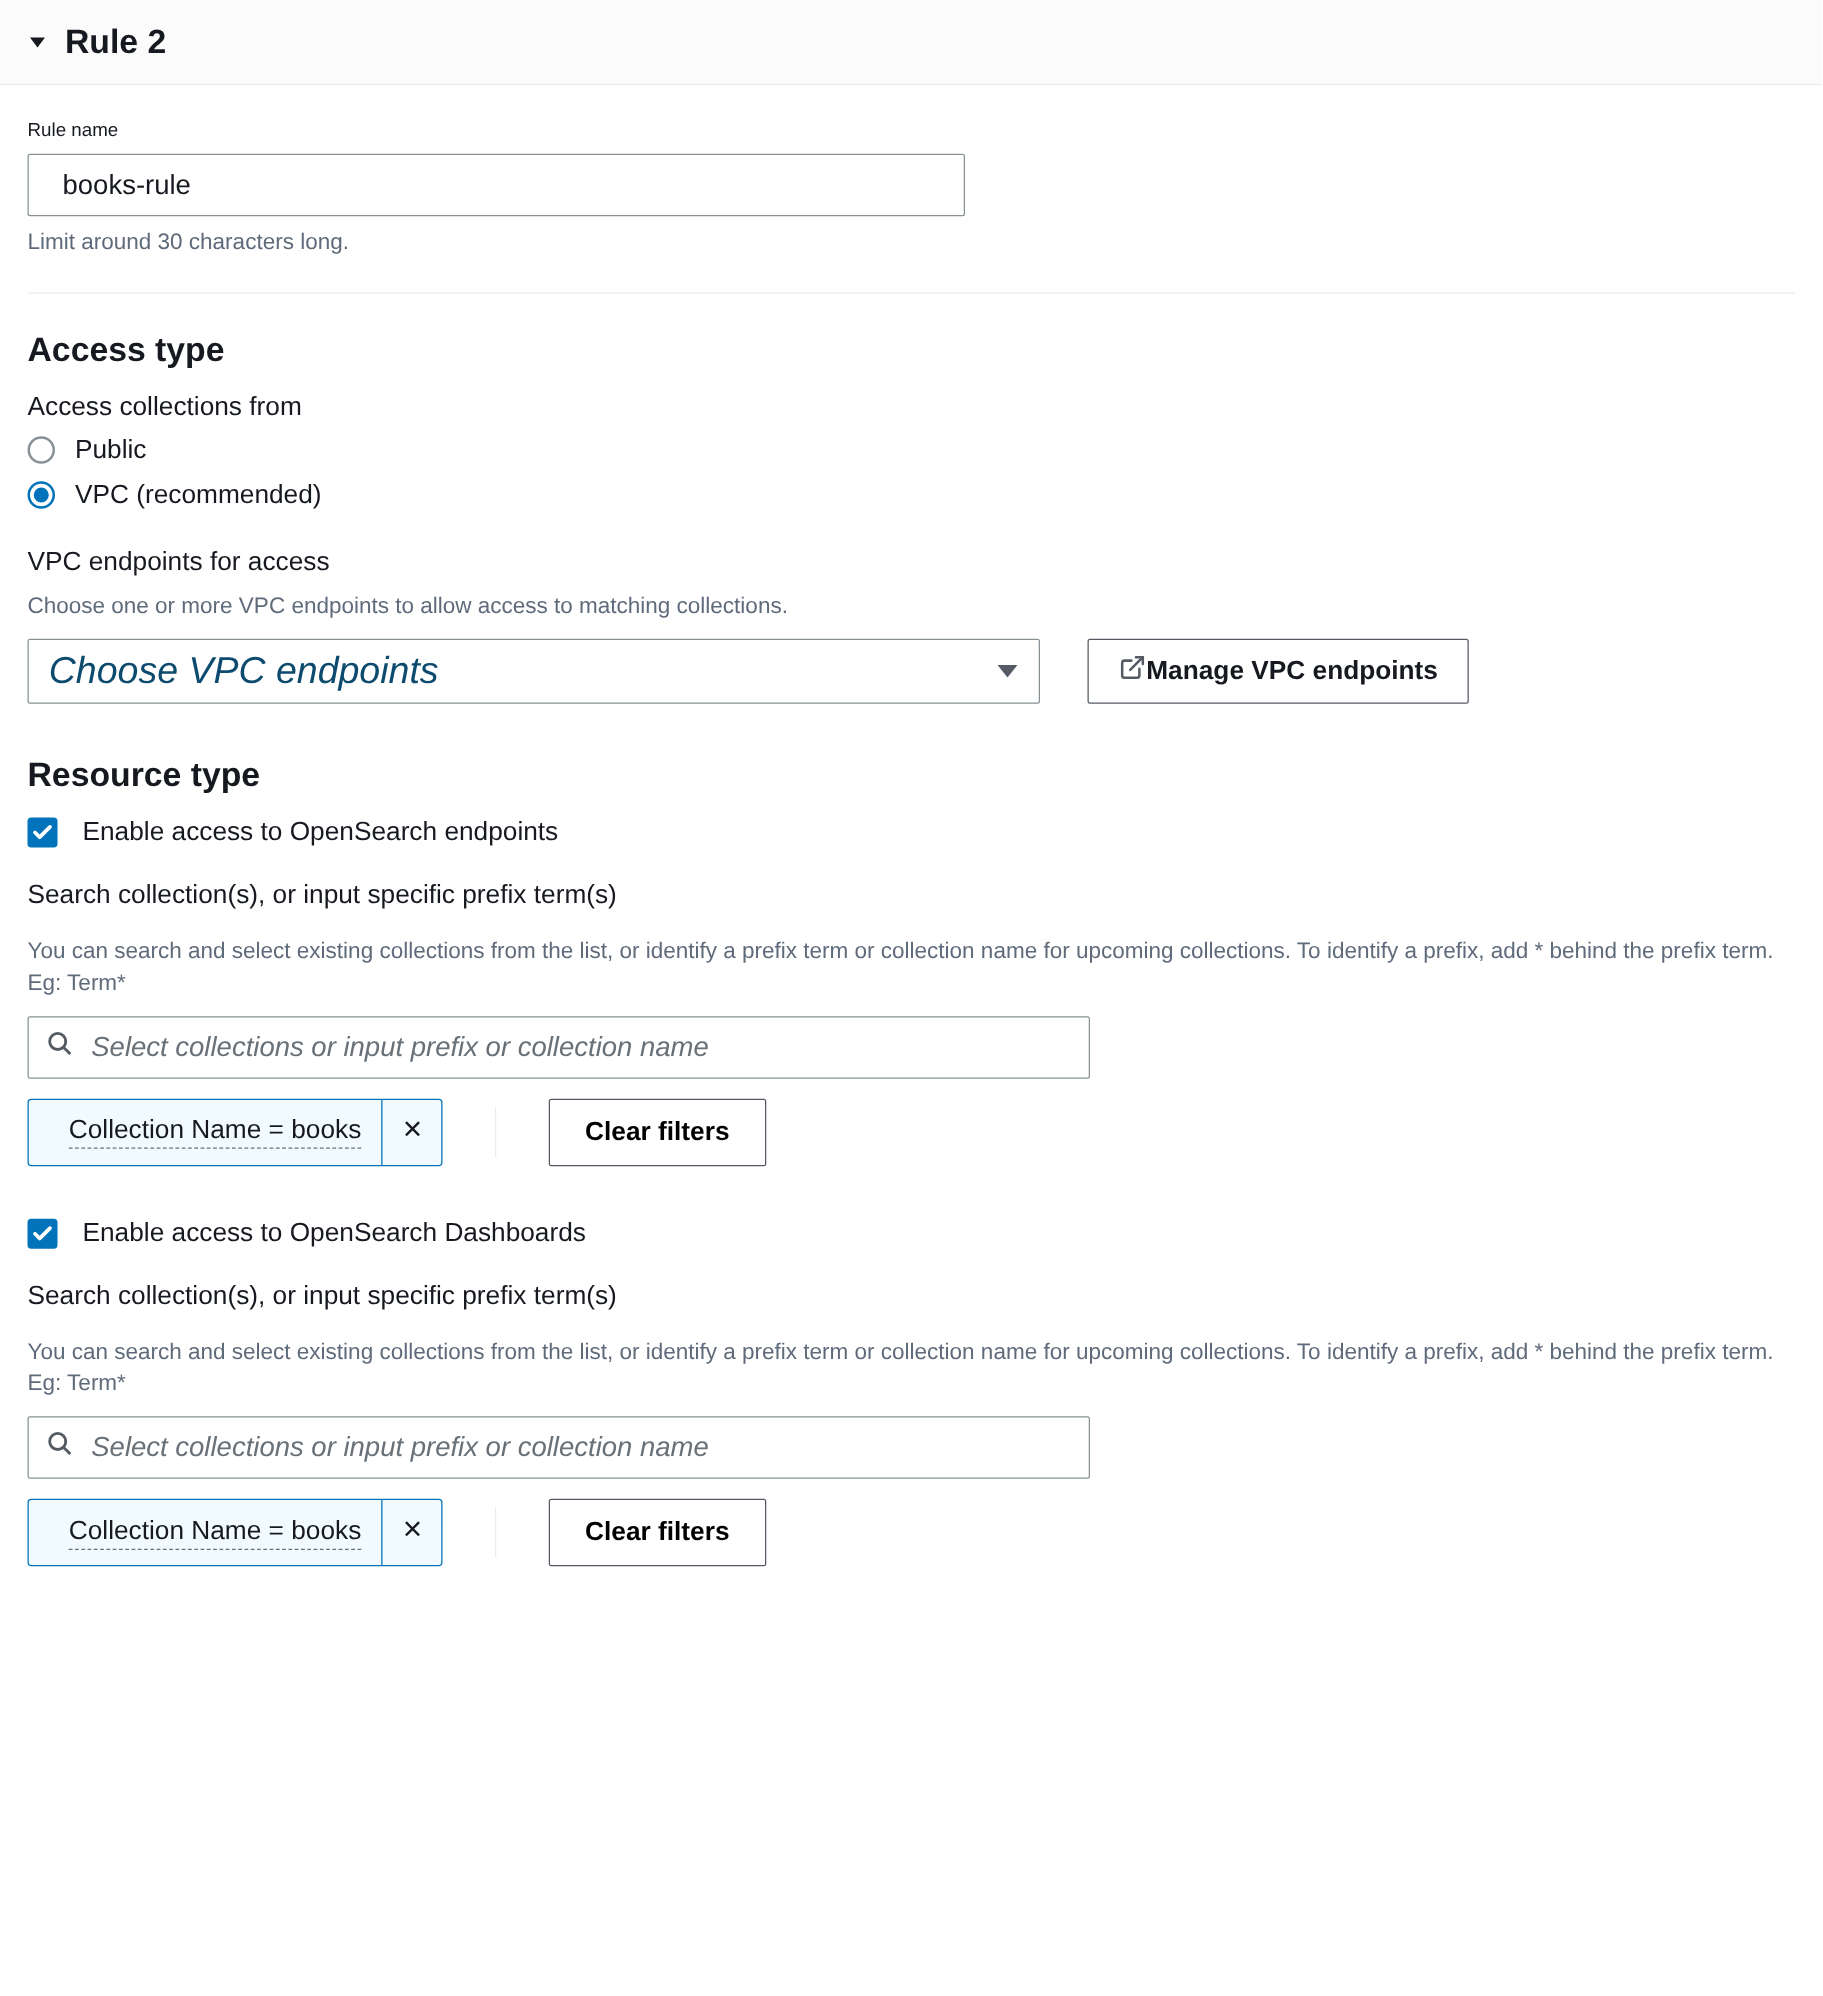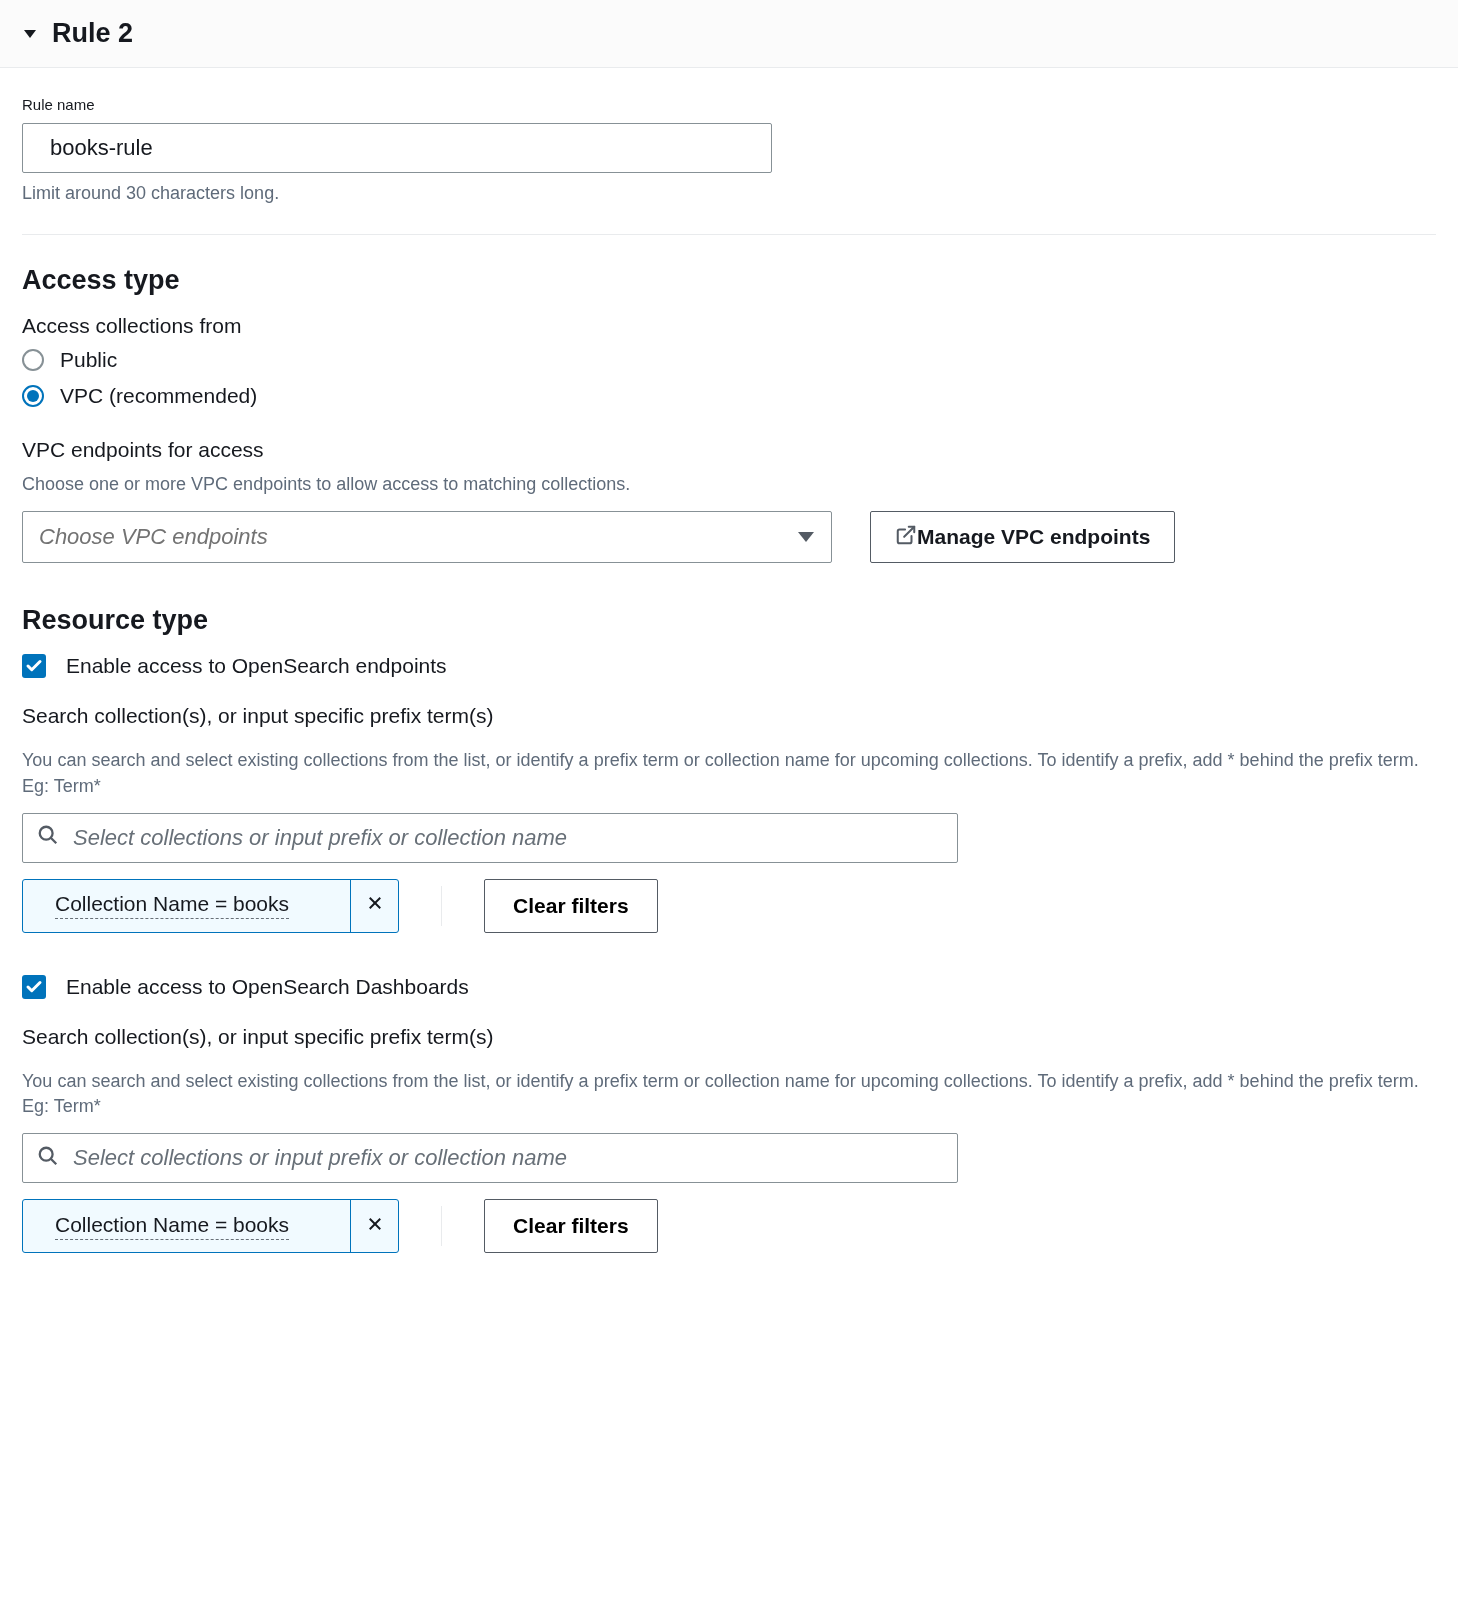--- a/index.html
+++ b/index.html
@@ -114,23 +114,23 @@
       width: 810px;
       max-width: 60%;
       height: 52px;
       border: 1px solid #879196;
       border-radius: 2px;
       display: flex;
       align-items: center;
       padding: 0 16px;
     }
     .select-box .placeholder {
-      color: #737373;
+      color: #0c4a6e;
       font-style: italic;
-      font-size: 22px;
+      font-size: 30px;
       flex: 1;
     }
     .select-box .dd-icon {
       display: inline-flex;
     }
     .btn {
       height: 52px;
       padding: 0 24px;
       border: 1px solid #545b64;
       border-radius: 2px;
@@ -155,21 +155,21 @@
       margin-right: 20px;
       display: inline-flex;
       align-items: center;
       justify-content: center;
       flex-shrink: 0;
     }
     .checkbox-label {
       font-size: 21px;
     }
     .search-box {
-      width: 936px;
+      width: 850px;
       max-width: 100%;
       height: 50px;
       border: 1px solid #879196;
       border-radius: 2px;
       display: flex;
       align-items: center;
       padding: 0 14px;
       gap: 14px;
     }
     .search-box .placeholder {
@@ -183,21 +183,20 @@
       margin-top: 16px;
       gap: 0;
     }
     .token {
       display: flex;
       align-items: stretch;
       border: 1px solid #0073bb;
       border-radius: 3px;
       background: #f1faff;
       height: 54px;
-      gap: 45px;
     }
     .token-text {
       padding: 0 16px;
       display: flex;
       align-items: center;
       font-size: 21px;
       color: #16191f;
       border-bottom: 1px dashed #687078;
       margin: 12px 0 12px 16px;
       padding: 0 0 2px 0;

